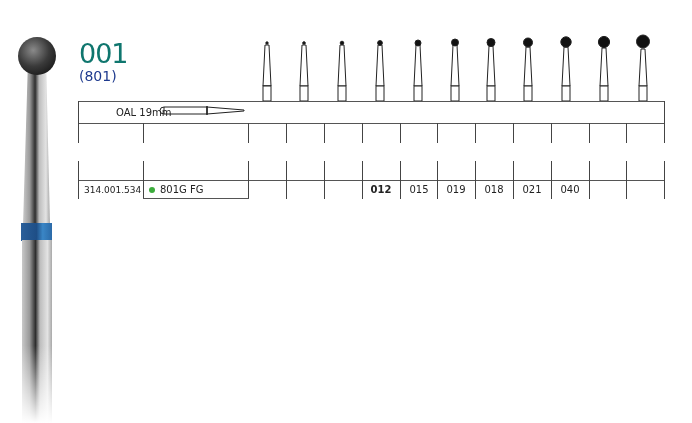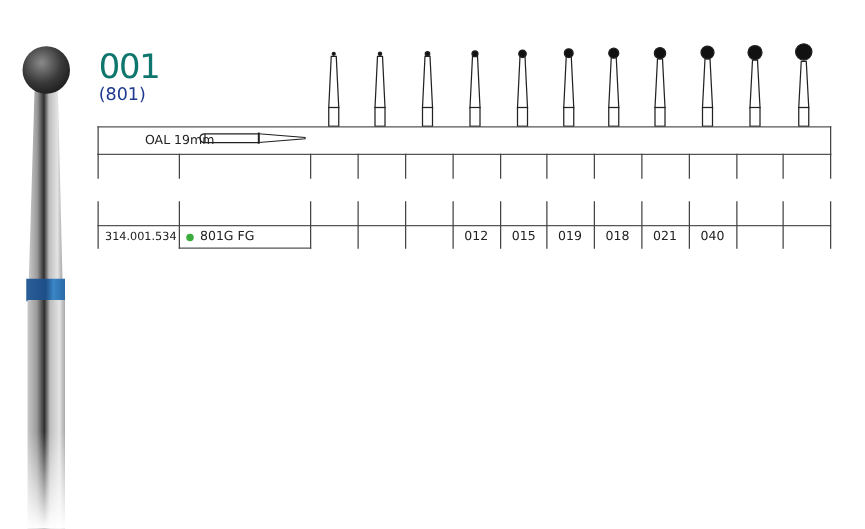--- a/index.html
+++ b/index.html
@@ -169,21 +169,21 @@
 
   <div class="hline" style="left:143px;top:198px;width:106px;"></div>
 
   <div class="cell-text" style="left:84px;top:184px;font-size:9px;">314.001.534</div>
   <span class="dot" style="left:149px;top:187px;background:#3cac3c;"></span>
   <div class="cell-text" style="left:160px;top:184px;font-size:10px;">801G FG</div>
 
   <div class="size-text" style="left:248px;top:184px;"></div>
   <div class="size-text" style="left:286px;top:184px;"></div>
   <div class="size-text" style="left:324px;top:184px;"></div>
-  <div class="size-text" style="left:362px;top:184px;">012</div>
+  <div class="size-text" style="left:362px;top:184px;font-weight:bold;">012</div>
   <div class="size-text" style="left:400px;top:184px;">015</div>
   <div class="size-text" style="left:437px;top:184px;">019</div>
   <div class="size-text" style="left:475px;top:184px;">018</div>
   <div class="size-text" style="left:513px;top:184px;">021</div>
   <div class="size-text" style="left:551px;top:184px;">040</div>
   <div class="size-text" style="left:589px;top:184px;"></div>
   <div class="size-text" style="left:626px;top:184px;"></div>
 </div>
 
 </body></html>

